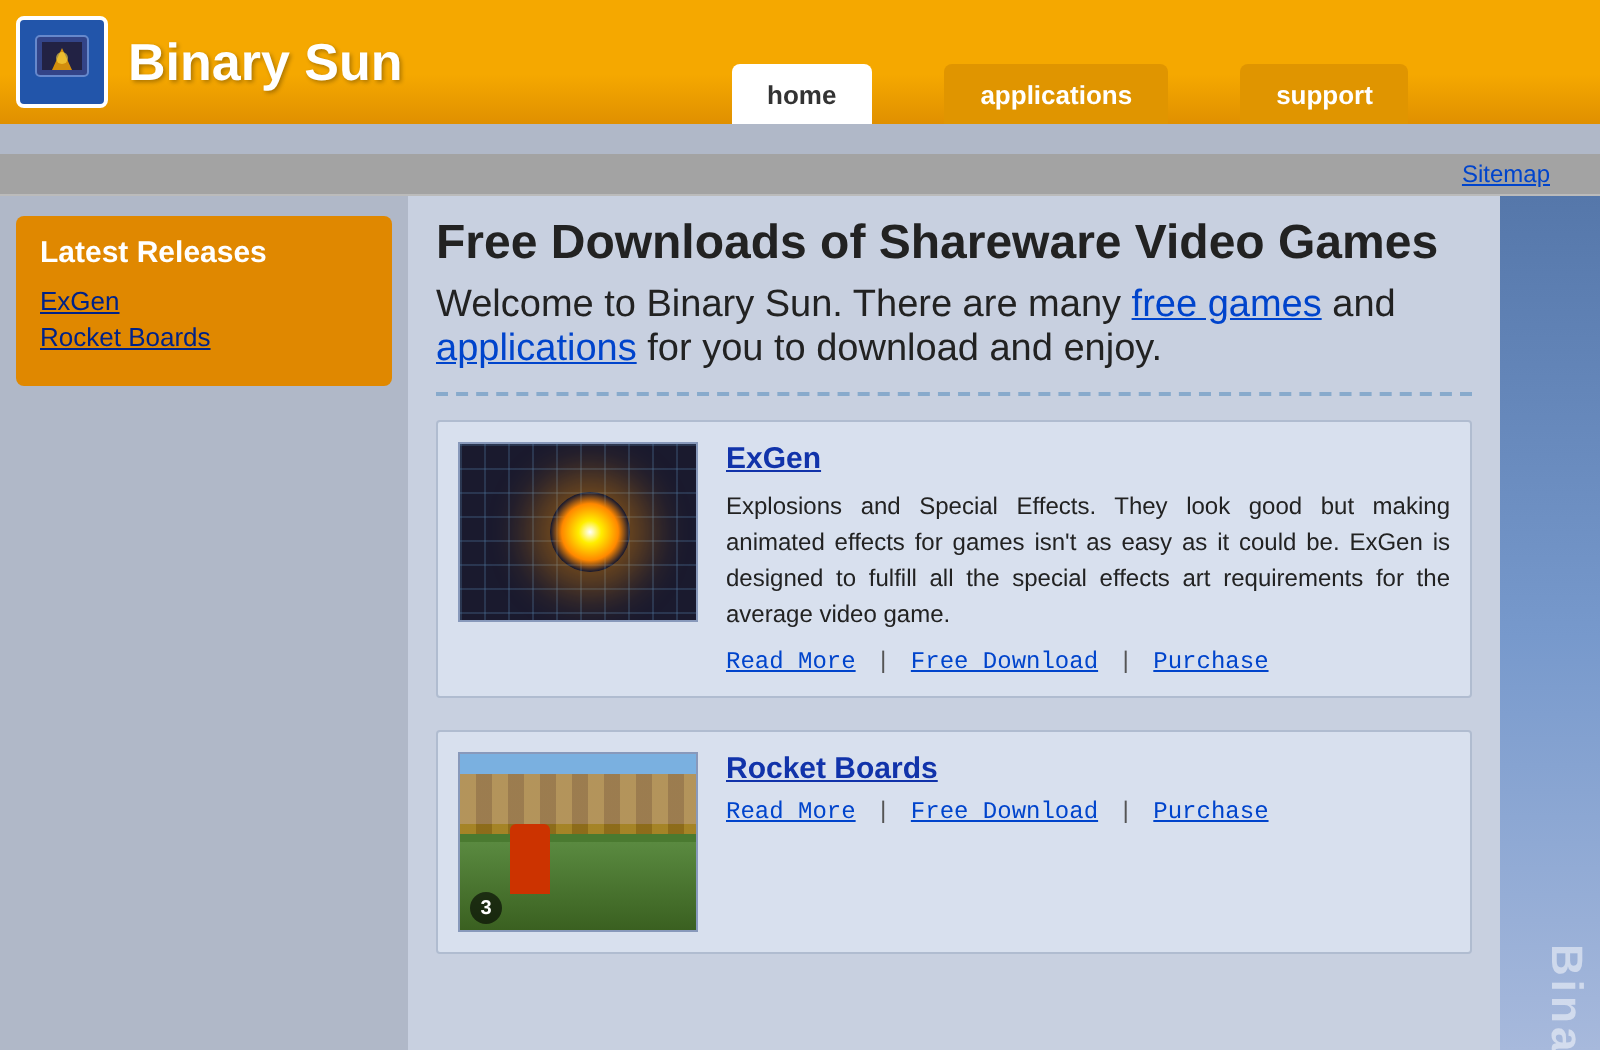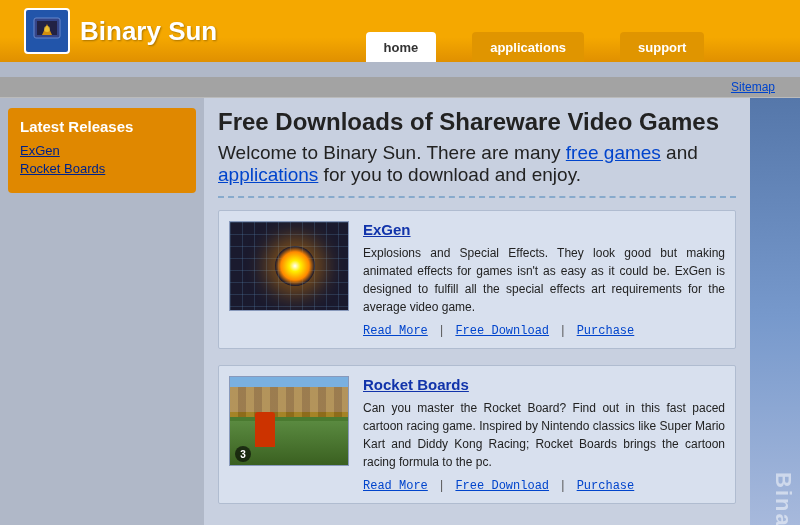--- a/index.html
+++ b/index.html
@@ -16,21 +16,21 @@
     #header {
       background: linear-gradient(to bottom, #f5a800 0%, #f5a800 60%, #e09000 100%);
       height: 62px;
       display: flex;
       align-items: center;
       position: relative;
     }
     #logo-area {
       display: flex;
       align-items: center;
-      padding-left: 24px;
+      padding-left: 8px;
       width: 270px;
     }
     #logo-icon {
       width: 46px;
       height: 46px;
       background: #2255aa;
       border: 2px solid #fff;
       border-radius: 4px;
       display: flex;
       align-items: center;
@@ -373,21 +373,20 @@
       <div class="product-screenshot">
         <div class="rboards-bg">
           <div class="rboards-stands"></div>
           <div class="rboards-stadium"></div>
           <div class="rboards-figure"></div>
           <div class="rboards-number">3</div>
         </div>
       </div>
       <div class="product-info">
         <div class="product-name">Rocket Boards</div>
-        <div class="product-desc">Can you master the Rocket Board? Find out in this fast paced cartoon racing game. Inspired by Nintendo classics like Super Mario Kart and Diddy Kong Racing; Rocket Boards brings the cartoon racing formula to the pc.</div>
         <div class="product-links">
           <a>Read More</a><span class="separator"> | </span><a>Free Download</a><span class="separator"> | </span><a>Purchase</a>
         </div>
       </div>
     </div>
 
   </div>
 
   <div id="right-deco">
     <div id="right-deco-text">Bina</div>

